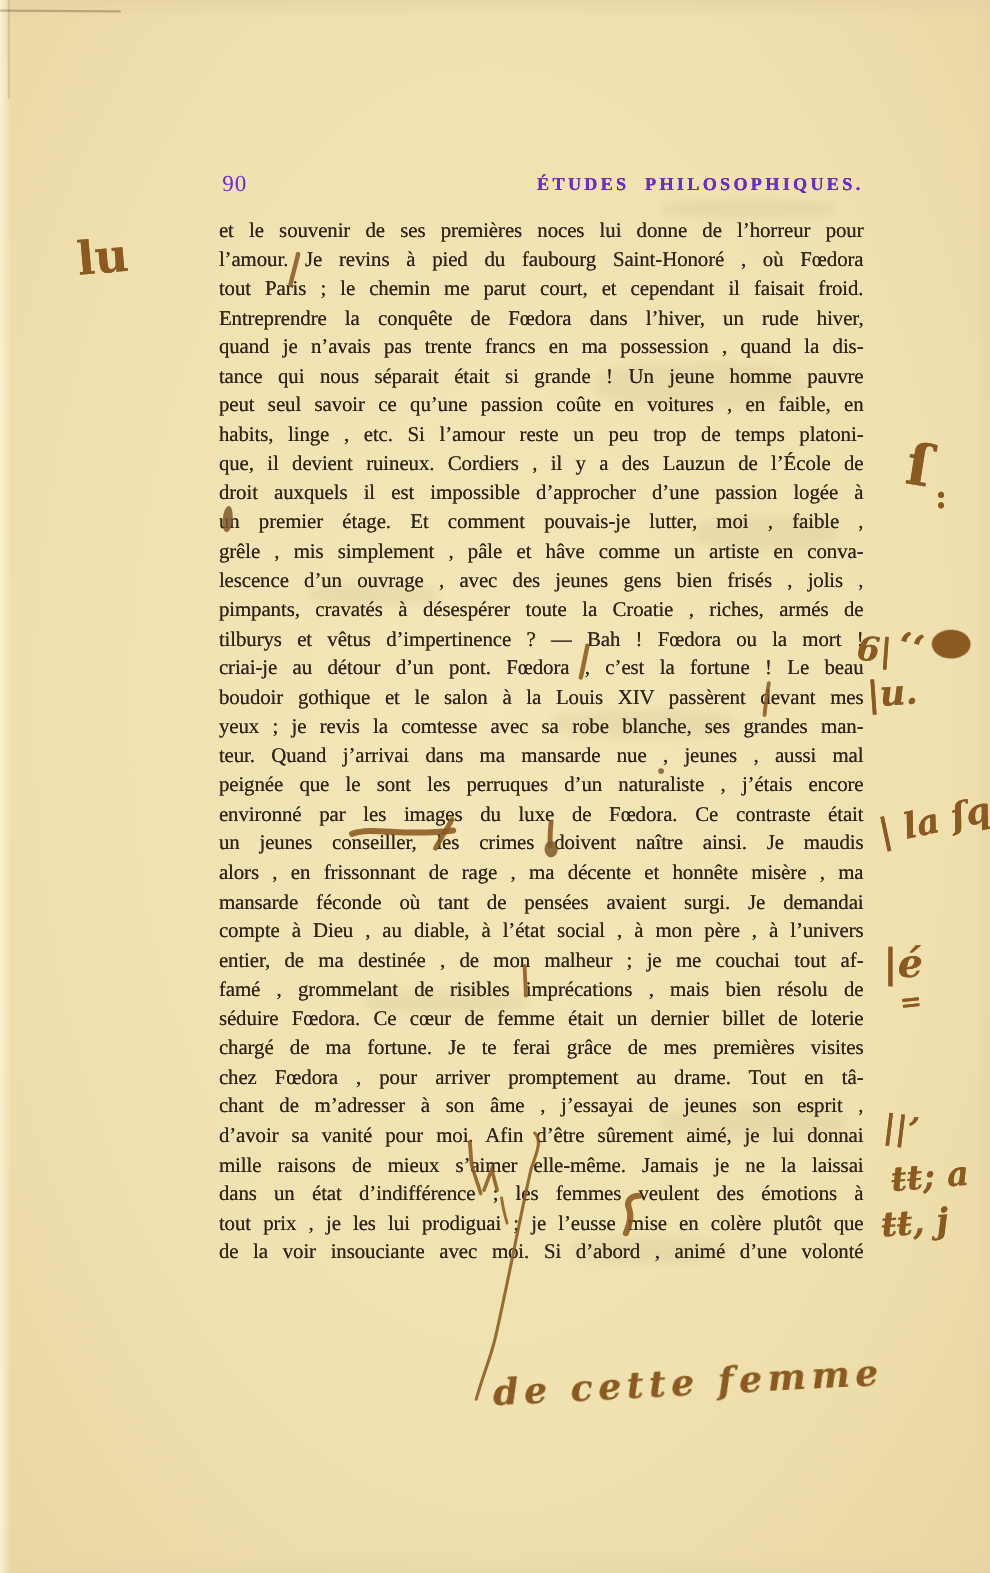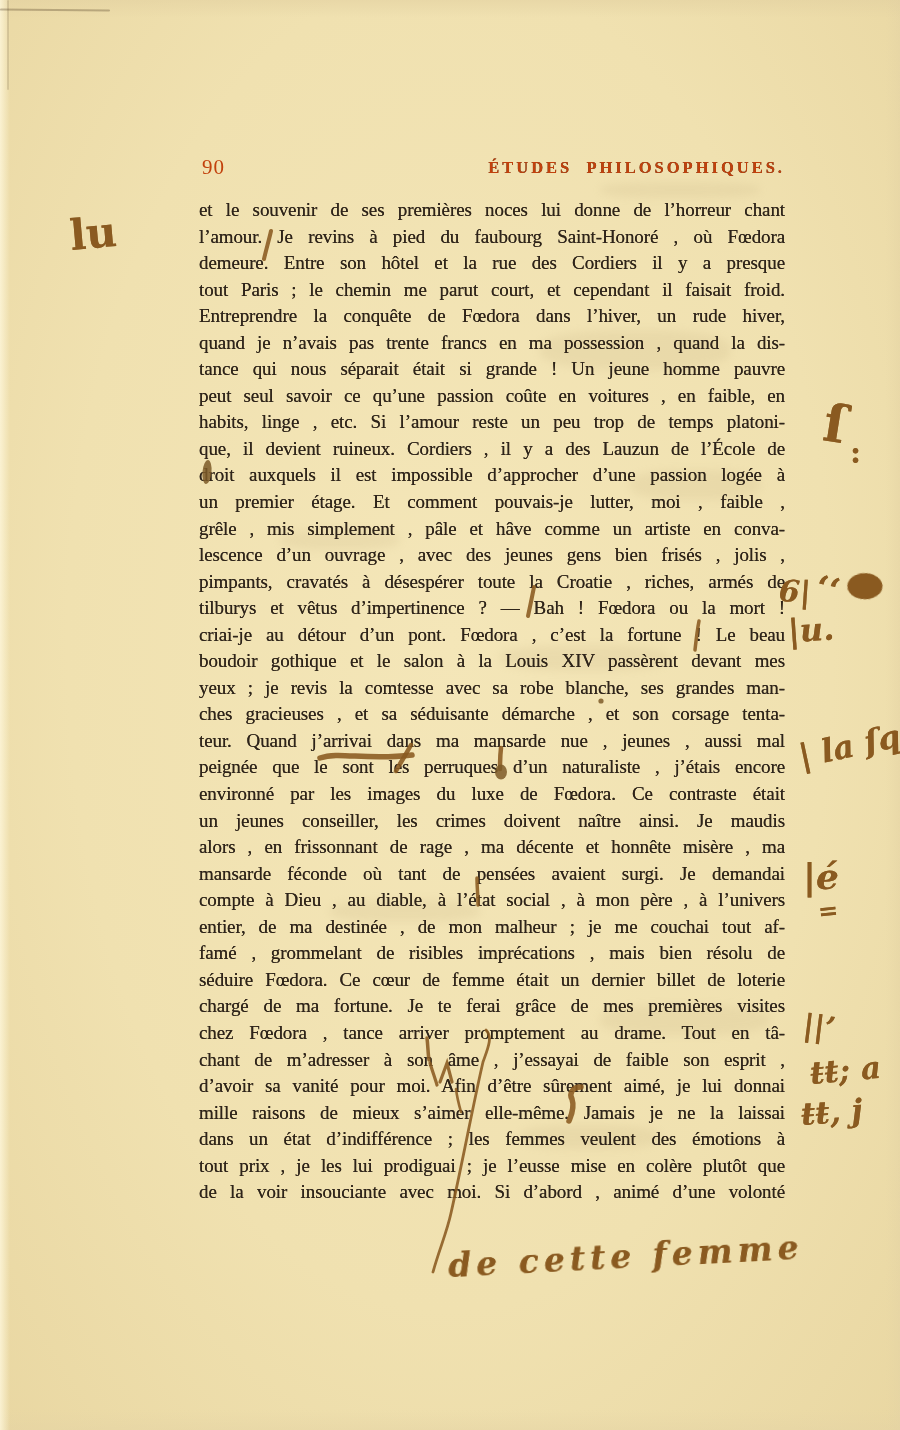--- a/index.html
+++ b/index.html
@@ -12,21 +12,21 @@
     position:absolute;inset:0;
     background:
       linear-gradient(90deg, rgba(252,244,214,.9) 0px, rgba(252,244,214,0) 10px),
       linear-gradient(180deg, rgba(226,208,160,.55) 0px, rgba(226,208,160,0) 18px),
       linear-gradient(270deg, rgba(228,211,164,.5) 0px, rgba(228,211,164,0) 14px),
       linear-gradient(0deg, rgba(228,211,164,.45) 0px, rgba(228,211,164,0) 20px),
       radial-gradient(ellipse at 50% 45%, #f4e6b8 0%, #f0e1b0 60%, #e9d7a2 100%);
   }
   .edge-artifact{position:absolute;background:rgba(70,50,25,.30);border-radius:2px;}
 
-  .header-row{position:absolute;left:199px;top:155px;width:586px;height:28px;color:#c2410c;}
+  .header-row{position:absolute;left:199px;top:155px;width:586px;height:28px;color:#6d28d9;}
   .page-number{position:absolute;left:3px;top:0;font-size:21px;letter-spacing:1px;}
   .running-title{
     position:absolute;left:0;right:0;top:3px;text-align:right;
     font-size:16.5px;font-weight:bold;letter-spacing:3px;word-spacing:7px;
     text-shadow:0 0 .4px rgba(40,28,16,.9);
   }
 
   .text-block{position:absolute;left:199px;top:197px;width:586px;color:#2e241a;}
   .tl{
     font-size:19px;line-height:26.55px;height:26.55px;
@@ -58,53 +58,51 @@
 <div class="smudge" style="left:600px;top:1005px;width:170px;height:30px;"></div>
 <div class="smudge" style="left:520px;top:1125px;width:140px;height:24px;"></div>
 <div class="smudge" style="left:280px;top:530px;width:120px;height:20px;"></div>
 
 <div class="header-row">
   <span class="page-number">90</span>
   <span class="running-title">ÉTUDES PHILOSOPHIQUES.</span>
 </div>
 
 <div class="text-block">
-    <div class="tl">et le souvenir de ses premières noces lui donne de l’horreur chant</div>
+    <div class="tl">et le souvenir de ses premières noces lui donne de l’horreur pour</div>
     <div class="tl">l’amour. Je revins à pied du faubourg Saint-Honoré , où Fœdora</div>
-    <div class="tl">demeure. Entre son hôtel et la rue des Cordiers il y a presque</div>
     <div class="tl">tout Paris ; le chemin me parut court, et cependant il faisait froid.</div>
     <div class="tl">Entreprendre la conquête de Fœdora dans l’hiver, un rude hiver,</div>
     <div class="tl">quand je n’avais pas trente francs en ma possession , quand la dis-</div>
     <div class="tl">tance qui nous séparait était si grande ! Un jeune homme pauvre</div>
     <div class="tl">peut seul savoir ce qu’une passion coûte en voitures , en faible, en</div>
     <div class="tl">habits, linge , etc. Si l’amour reste un peu trop de temps platoni-</div>
     <div class="tl">que, il devient ruineux. Cordiers , il y a des Lauzun de l’École de</div>
     <div class="tl">droit auxquels il est impossible d’approcher d’une passion logée à</div>
     <div class="tl">un premier étage. Et comment pouvais-je lutter, moi , faible ,</div>
     <div class="tl">grêle , mis simplement , pâle et hâve comme un artiste en conva-</div>
     <div class="tl">lescence d’un ouvrage , avec des jeunes gens bien frisés , jolis ,</div>
     <div class="tl">pimpants, cravatés à désespérer toute la Croatie , riches, armés de</div>
     <div class="tl">tilburys et vêtus d’impertinence ? — Bah ! Fœdora ou la mort !</div>
     <div class="tl">criai-je au détour d’un pont. Fœdora , c’est la fortune ! Le beau</div>
     <div class="tl">boudoir gothique et le salon à la Louis XIV passèrent devant mes</div>
     <div class="tl">yeux ; je revis la comtesse avec sa robe blanche, ses grandes man-</div>
-    <div class="tl">ches gracieuses , et sa séduisante démarche , et son corsage tenta-</div>
     <div class="tl">teur. Quand j’arrivai dans ma mansarde nue , jeunes , aussi mal</div>
     <div class="tl">peignée que le sont les perruques d’un naturaliste , j’étais encore</div>
     <div class="tl">environné par les images du luxe de Fœdora. Ce contraste était</div>
     <div class="tl">un jeunes conseiller, les crimes doivent naître ainsi. Je maudis</div>
     <div class="tl">alors , en frissonnant de rage , ma décente et honnête misère , ma</div>
     <div class="tl">mansarde féconde où tant de pensées avaient surgi. Je demandai</div>
     <div class="tl">compte à Dieu , au diable, à l’état social , à mon père , à l’univers</div>
     <div class="tl">entier, de ma destinée , de mon malheur ; je me couchai tout af-</div>
     <div class="tl">famé , grommelant de risibles imprécations , mais bien résolu de</div>
     <div class="tl">séduire Fœdora. Ce cœur de femme était un dernier billet de loterie</div>
     <div class="tl">chargé de ma fortune. Je te ferai grâce de mes premières visites</div>
-    <div class="tl">chez Fœdora , tance arriver promptement au drame. Tout en tâ-</div>
-    <div class="tl">chant de m’adresser à son âme , j’essayai de faible son esprit ,</div>
+    <div class="tl">chez Fœdora , pour arriver promptement au drame. Tout en tâ-</div>
+    <div class="tl">chant de m’adresser à son âme , j’essayai de jeunes son esprit ,</div>
     <div class="tl">d’avoir sa vanité pour moi. Afin d’être sûrement aimé, je lui donnai</div>
     <div class="tl">mille raisons de mieux s’aimer elle-même. Jamais je ne la laissai</div>
     <div class="tl">dans un état d’indifférence ; les femmes veulent des émotions à</div>
     <div class="tl">tout prix , je les lui prodiguai ; je l’eusse mise en colère plutôt que</div>
     <div class="tl">de la voir insouciante avec moi. Si d’abord , animé d’une volonté</div>
   </div>
 
 <span class="hand" style="left:70px;top:213px;font-size:42px;transform:rotate(-5deg);font-weight:bold;">lu</span>
 
 <span class="hand" style="left:824px;top:398px;font-size:52px;font-weight:bold;transform:rotate(9deg);">ſ</span>

